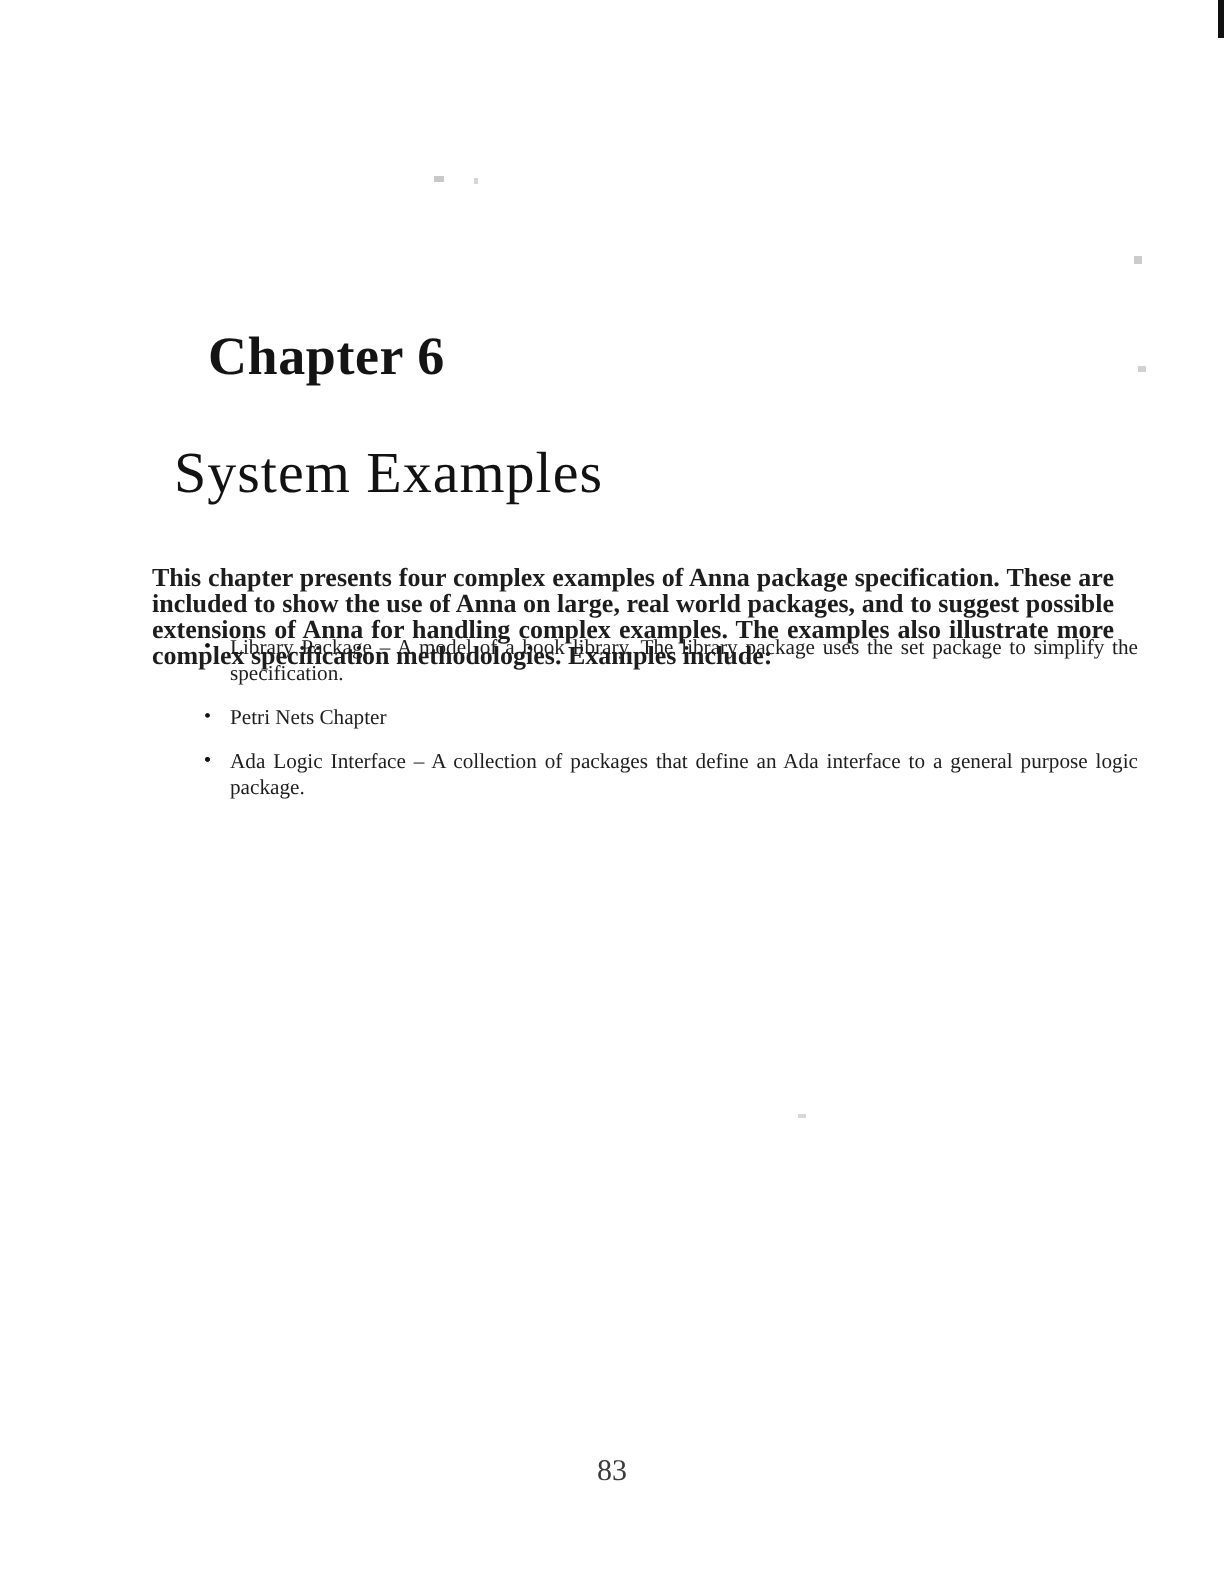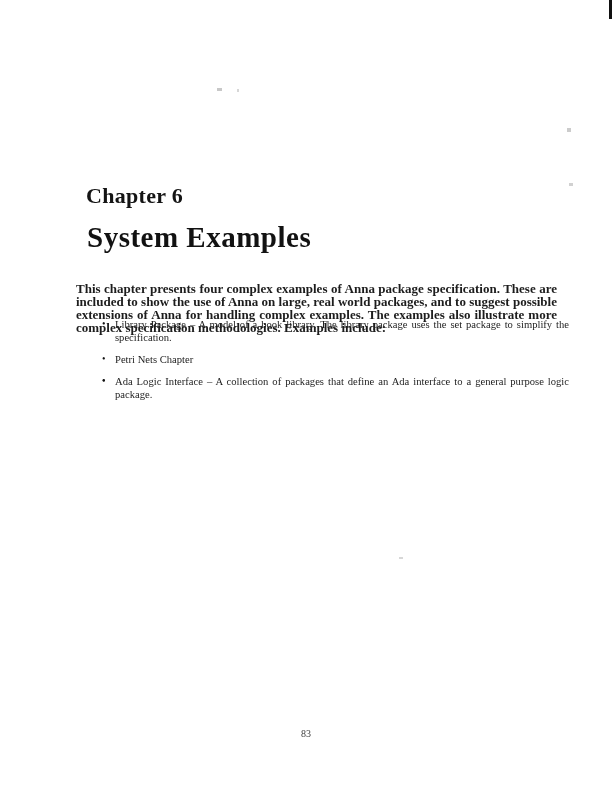--- a/index.html
+++ b/index.html
@@ -12,33 +12,32 @@
     width: 612px;
     height: 791px;
     background: #ffffff;
     overflow: hidden;
     font-family: "Liberation Serif", serif;
     color: #1c1c1c;
   }
   .chapter-label {
     position: absolute;
     top: 163px;
-    left: 86px;
-    font-size: 22px;
+    left: 104px;
+    font-size: 27px;
     font-weight: bold;
     letter-spacing: 0.3px;
     color: #141414;
-    margin-top: 20px;
   }
   .chapter-title {
     position: absolute;
     top: 202px;
     left: 87px;
     font-size: 29px;
-    font-weight: bold;
+    font-weight: normal;
     letter-spacing: 0.5px;
     color: #121212;
   }
   .intro {
     position: absolute;
     top: 269px;
     left: 76px;
     width: 481px;
     font-size: 13px;
     line-height: 13px;
@@ -70,21 +69,21 @@
     top: -1px;
     font-size: 10px;
     color: #111111;
   }
   .page-number {
     position: absolute;
     top: 728px;
     left: 0;
     width: 612px;
     text-align: center;
-    font-size: 10px;
+    font-size: 15px;
     color: #3a3a3a;
   }
   
   .corner-bar {
     position: absolute;
     top: 0;
     right: 0;
     width: 3px;
     height: 19px;
     background: #111111;

